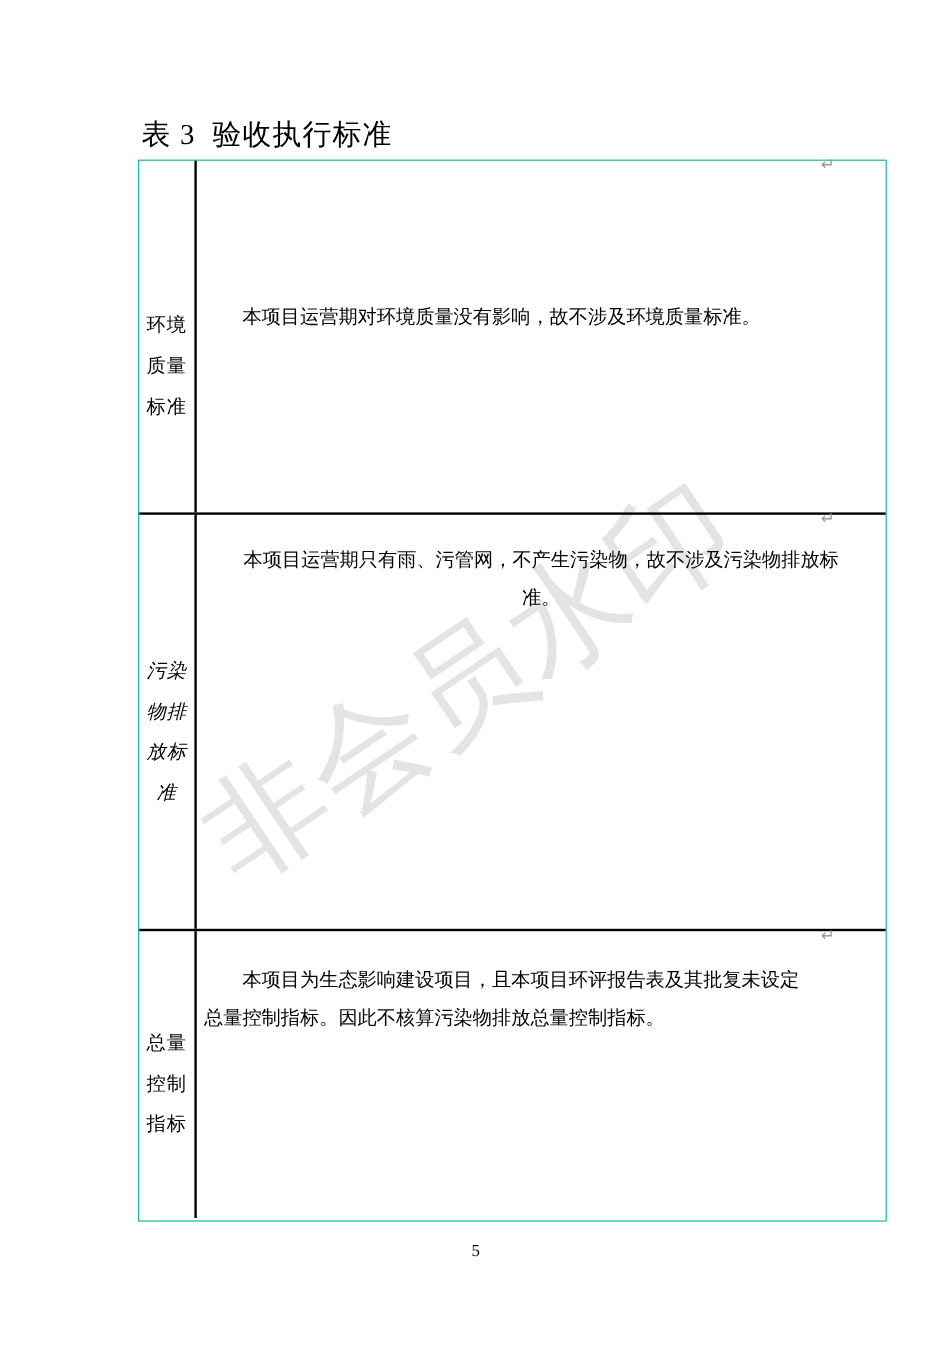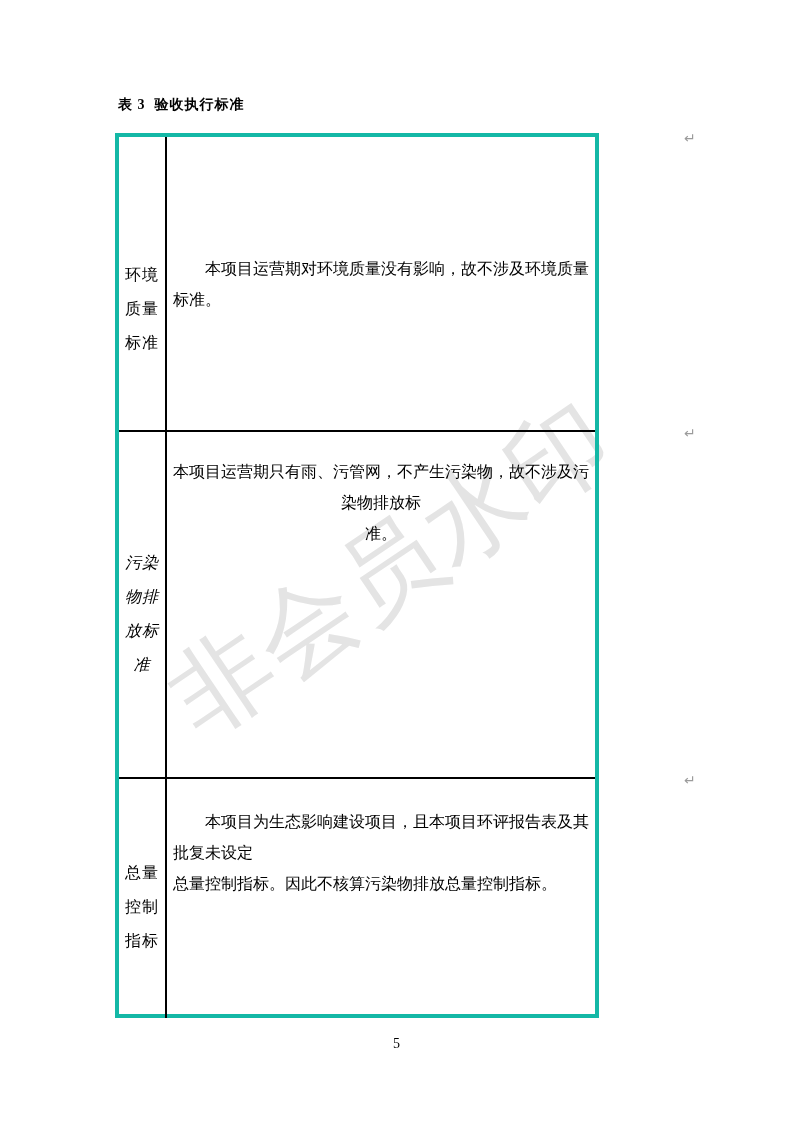--- a/index.html
+++ b/index.html
@@ -29,35 +29,35 @@
     transform-origin: center center;
     z-index: 0;
     white-space: nowrap;
     user-select: none;
   }
 
   .doc-title {
     position: absolute;
     left: 118px;
     top: 96px;
-    font-size: 14px;
-    font-weight: bold;
+    font-size: 24px;
+    font-weight: normal;
     letter-spacing: 1px;
     z-index: 2;
     white-space: pre;
     text-align: center;
   }
 
   .tbl {
     position: absolute;
     left: 115px;
     top: 133px;
-    width: 484px;
+    width: 624px;
     height: 885px;
-    border: 4px solid #14b8a6;
+    border: 1px solid #14b8a6;
     z-index: 1;
   }
   .tbl-row { display: flex; width: 100%; }
   .tbl-row.r1 { height: 293px; }
   .tbl-row.r2 { height: 347px; border-top: 2px solid #000000; }
   .tbl-row.r3 { height: 241px; border-top: 2px solid #000000; }
 
   .lbl-cell {
     width: 48px;
     border-right: 2px solid #000000;
@@ -69,20 +69,21 @@
   .r1 .lbl-cell { padding-top: 121px; }
   .r2 .lbl-cell { padding-top: 114px; font-style: italic; }
   .r3 .lbl-cell { padding-top: 77px; }
 
   .cnt-cell {
     flex: 1;
     font-size: 16px;
     line-height: 31px;
     padding: 0 6px;
     white-space: pre-line;
+    font-family: Liberation Mono, monospace;
   }
   .r1 .cnt-cell { padding-top: 116px; text-align: left; text-indent: 2em; }
   .r2 .cnt-cell { text-align: center; margin-top: 24px; }
   .r3 .cnt-cell { padding-top: 27px; text-align: left; text-indent: 2em; }
 
   .anchor-mark {
     position: absolute;
     left: 684px;
     width: 16px;
     height: 16px;

